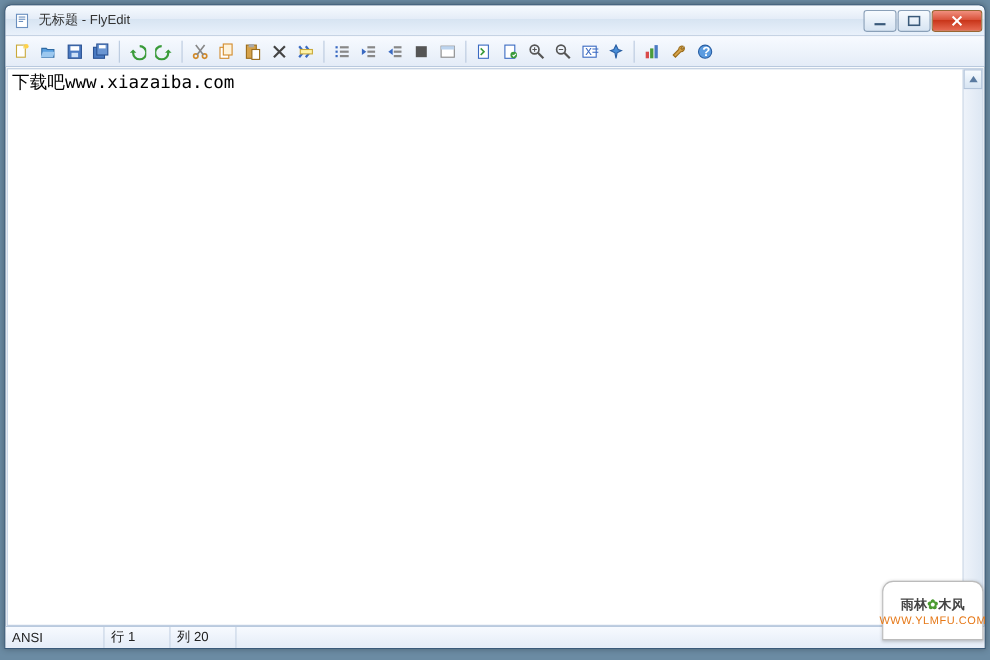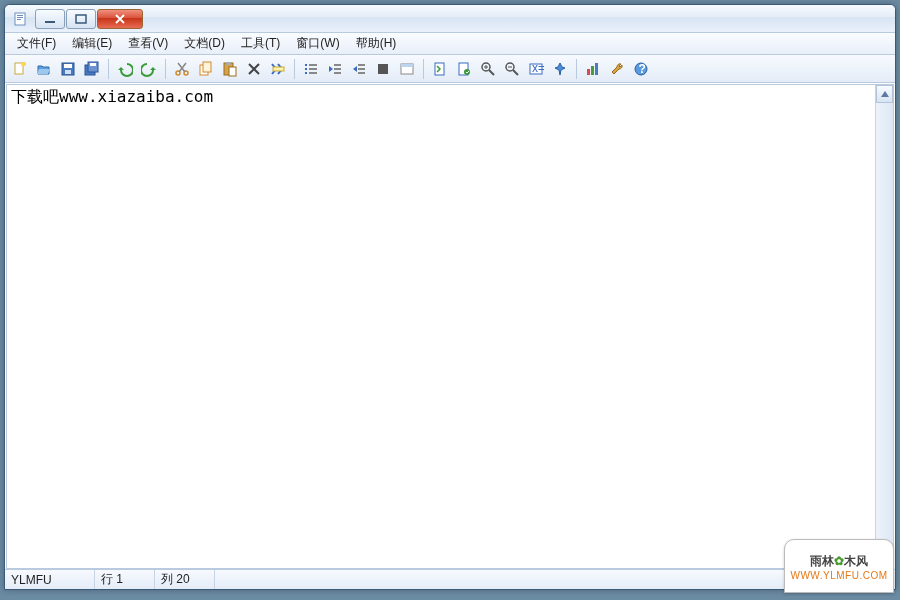--- a/index.html
+++ b/index.html
@@ -25,66 +25,58 @@
 .editor { flex: 1; padding: 2px 4px; font-family: "SimSun", monospace; font-size: 16px; color: #000; white-space: pre; outline: none; }
 .scrollbar { width: 18px; background: linear-gradient(90deg,#eef3fa,#dde7f3); border-left: 1px solid #c6d3e4; position: relative; }
 .scroll-up, .scroll-down { position: absolute; left: 0; right: 0; height: 18px; display: flex; align-items: center; justify-content: center; background: linear-gradient(#f7fbff,#d7e4f2); border: 1px solid #b3c4da; cursor: pointer; }
 .scroll-up { top: 0; }
 .scroll-down { bottom: 0; }
 
 .statusbar { height: 20px; background: linear-gradient(#f7faff,#e4ecf7); border-top: 1px solid #b9c9de; display: flex; align-items: center; font-family: "Courier New", monospace; font-size: 11px; color: #222; }
 .status-cell { border-right: 1px solid #c6d3e4; padding: 0 6px; height: 100%; display: flex; align-items: center; }
 .status-cell.flex { flex: 1; }
 
-.watermark { position: absolute; right: 6px; bottom: 7px; width: 110px; height: 54px; background: #fff; border: 1px solid #bbb; border-radius: 10px 10px 0 0; box-shadow: 0 1px 3px rgba(0,0,0,.2); display: flex; flex-direction: column; align-items: center; justify-content: center; }
+.watermark { position: absolute; right: 6px; bottom: 18px; width: 92px; height: 54px; background: #fff; border: 1px solid #bbb; border-radius: 10px 10px 0 0; box-shadow: 0 1px 3px rgba(0,0,0,.2); display: flex; flex-direction: column; align-items: center; justify-content: center; }
 .watermark .l1 { font-weight: bold; color: #444; font-size: 14px; }
 .watermark .l1 .g { color: #4a9b2f; }
 .watermark .l2 { font-size: 10px; color: #e67817; font-weight: normal; letter-spacing: .5px; }
 </style>
 </head>
 <body>
 
 <div class="window">
   <div class="titlebar">
     <span class="icon">
       <svg viewBox="0 0 16 16">
           <rect x="2" y="2" width="10" height="12" fill="#fff" stroke="#6a8fbf"></rect>
           <rect x="4" y="4" width="6" height="1" fill="#6a8fbf"></rect>
           <rect x="4" y="6" width="6" height="1" fill="#6a8fbf"></rect>
           <rect x="4" y="8" width="4" height="1" fill="#6a8fbf"></rect>
         </svg>
     </span>
+    <span class="title">无标题 - FlyEdit</span>
     <div class="winbtns">
       <div class="winbtn">
           <svg viewBox="0 0 12 10">
             <rect x="1" y="7" width="10" height="2" fill="#3a5a7a"></rect>
           </svg>
         </div>
       <div class="winbtn">
           <svg viewBox="0 0 12 10">
             <rect x="1" y="1" width="10" height="8" fill="none" stroke="#3a5a7a" stroke-width="1.5"></rect>
           </svg>
         </div>
       <div class="winbtn close">
           <svg viewBox="0 0 12 10">
             <path d="M2 1 L10 9 M10 1 L2 9" stroke="#fff" stroke-width="1.8"></path>
           </svg>
         </div>
     </div>
   </div>
 
-  <div class="menubar">
-    <div class="menuitem">文件(F)</div>
-    <div class="menuitem">编辑(E)</div>
-    <div class="menuitem">查看(V)</div>
-    <div class="menuitem">文档(D)</div>
-    <div class="menuitem">工具(T)</div>
-    <div class="menuitem">窗口(W)</div>
-    <div class="menuitem">帮助(H)</div>
-  </div>
 
   <div class="toolbar">
     <div class="tbtn">
         <svg viewBox="0 0 16 16">
           <rect x="3" y="2" width="8" height="11" fill="#fff" stroke="#c9a93a"></rect>
           <path d="M9 2 L12 5 L9 5 Z" fill="#f2e39a"></path>
           <circle cx="12" cy="3" r="2" fill="#ffd24a"></circle>
         </svg>
       </div>
     <div class="tbtn">
@@ -258,21 +250,21 @@
         </div>
       <div class="scroll-down">
           <svg width="8" height="6">
             <path d="M4 6 L8 0 L0 0 Z" fill="#5a7aa0"></path>
           </svg>
         </div>
     </div>
   </div>
 
   <div class="statusbar">
-    <div class="status-cell" style="width:90px">YLMFU</div>
+    <div class="status-cell" style="width:90px">ANSI</div>
     <div class="status-cell" style="width:60px">行 1</div>
     <div class="status-cell" style="width:60px">列 20</div>
   </div>
 </div>
 
 <div class="watermark">
   <div class="l1">
     <span>雨林</span><span class="g">✿</span><span>木风</span>
   </div>
   <div class="l2">WWW.YLMFU.COM</div>

